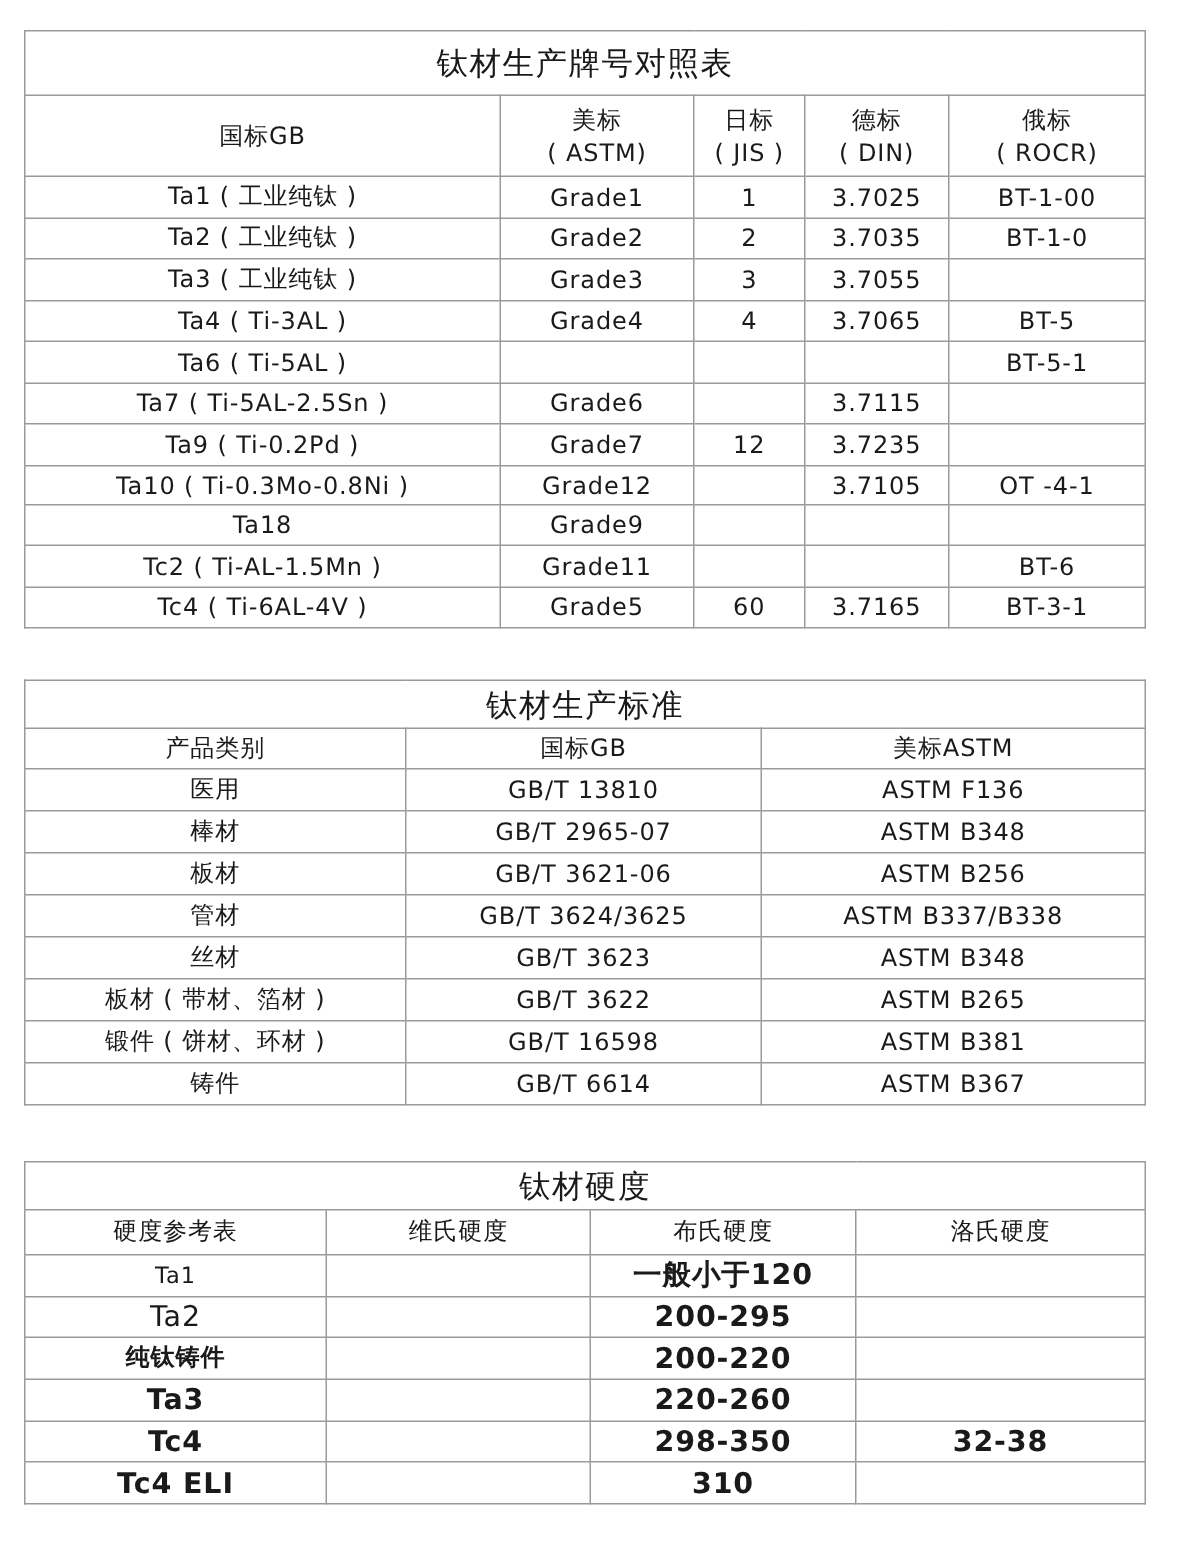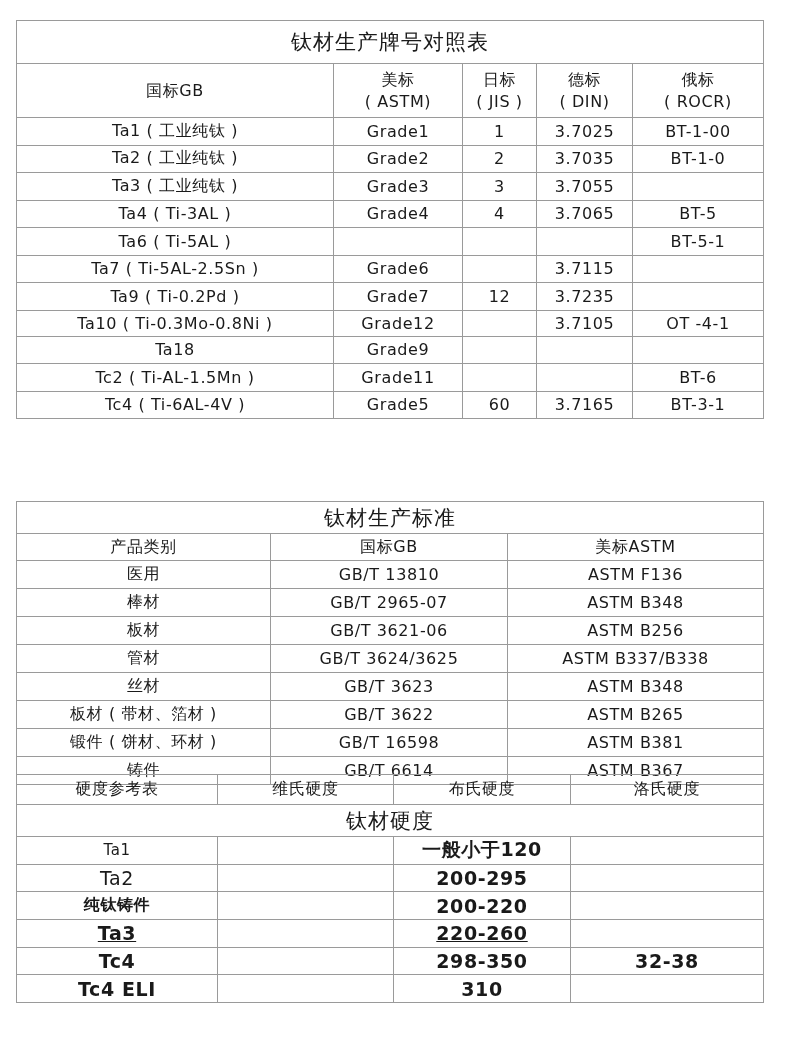--- a/index.html
+++ b/index.html
@@ -6,21 +6,21 @@
   body { width:790px; height:1045px; position:relative; overflow:hidden;
          font-family:"DejaVu Sans","Liberation Sans",sans-serif; color:#1a1a1a; }
   table { position:absolute; border-collapse:collapse; table-layout:fixed; left:16px; width:747px; }
   td, th { border:1px solid #9a9a9a; text-align:center; vertical-align:middle; padding:0;
            font-weight:normal; font-size:16px; letter-spacing:0.6px; white-space:nowrap; overflow:hidden; }
   .title { font-size:21px; letter-spacing:1px; }
   .hdr2 { line-height:22px; }
   .bold { font-weight:bold; }
   .big { font-size:19px; }
   #t1 { top:20px; }
-  #t2 { top:453px;margin-top:48px; }
+  #t2 { top:453px; }
   #t3 { top:774px; }
 </style>
 </head>
 <body>
 
 <table id="t1">
   <colgroup>
     <col style="width:317px">
       <col style="width:129px">
       <col style="width:74px">
@@ -193,50 +193,50 @@
 </table>
 
 <table id="t3">
   <colgroup>
     <col style="width:201px">
       <col style="width:176px">
       <col style="width:177px">
       <col style="width:193px">
   </colgroup>
   <tbody>
-      <tr style="height:30px">
+      <tr style="height:32px">
+    <td colspan="4" class="title">钛材硬度</td>
+  </tr>
+  <tr style="height:30px">
     <th>硬度参考表</th>
     <th>维氏硬度</th>
     <th>布氏硬度</th>
     <th>洛氏硬度</th>
   </tr>
-  <tr style="height:32px">
-    <td colspan="4" class="title">钛材硬度</td>
-  </tr>
   </tbody>
     <tbody>
       <tr style="height: 27.7px;">
         <td style="font-size: 15px;">Ta1</td>
         <td></td>
         <td class="bold big">一般小于120</td>
         <td class="bold big"></td>
       </tr>
       <tr style="height: 27.7px;">
         <td style="font-size: 19px;">Ta2</td>
         <td></td>
         <td class="bold big">200-295</td>
         <td class="bold big"></td>
       </tr>
       <tr style="height: 27.7px;">
         <td class="bold">纯钛铸件</td>
         <td></td>
         <td class="bold big">200-220</td>
         <td class="bold big"></td>
       </tr>
-      <tr style="height: 27.7px; text-decoration: underline;">
+      <tr style="height: 27.7px;">
         <td class="bold big">Ta3</td>
         <td></td>
         <td class="bold big">220-260</td>
         <td class="bold big"></td>
       </tr>
       <tr style="height: 27.7px;">
         <td class="bold big">Tc4</td>
         <td></td>
         <td class="bold big">298-350</td>
         <td class="bold big">32-38</td>

